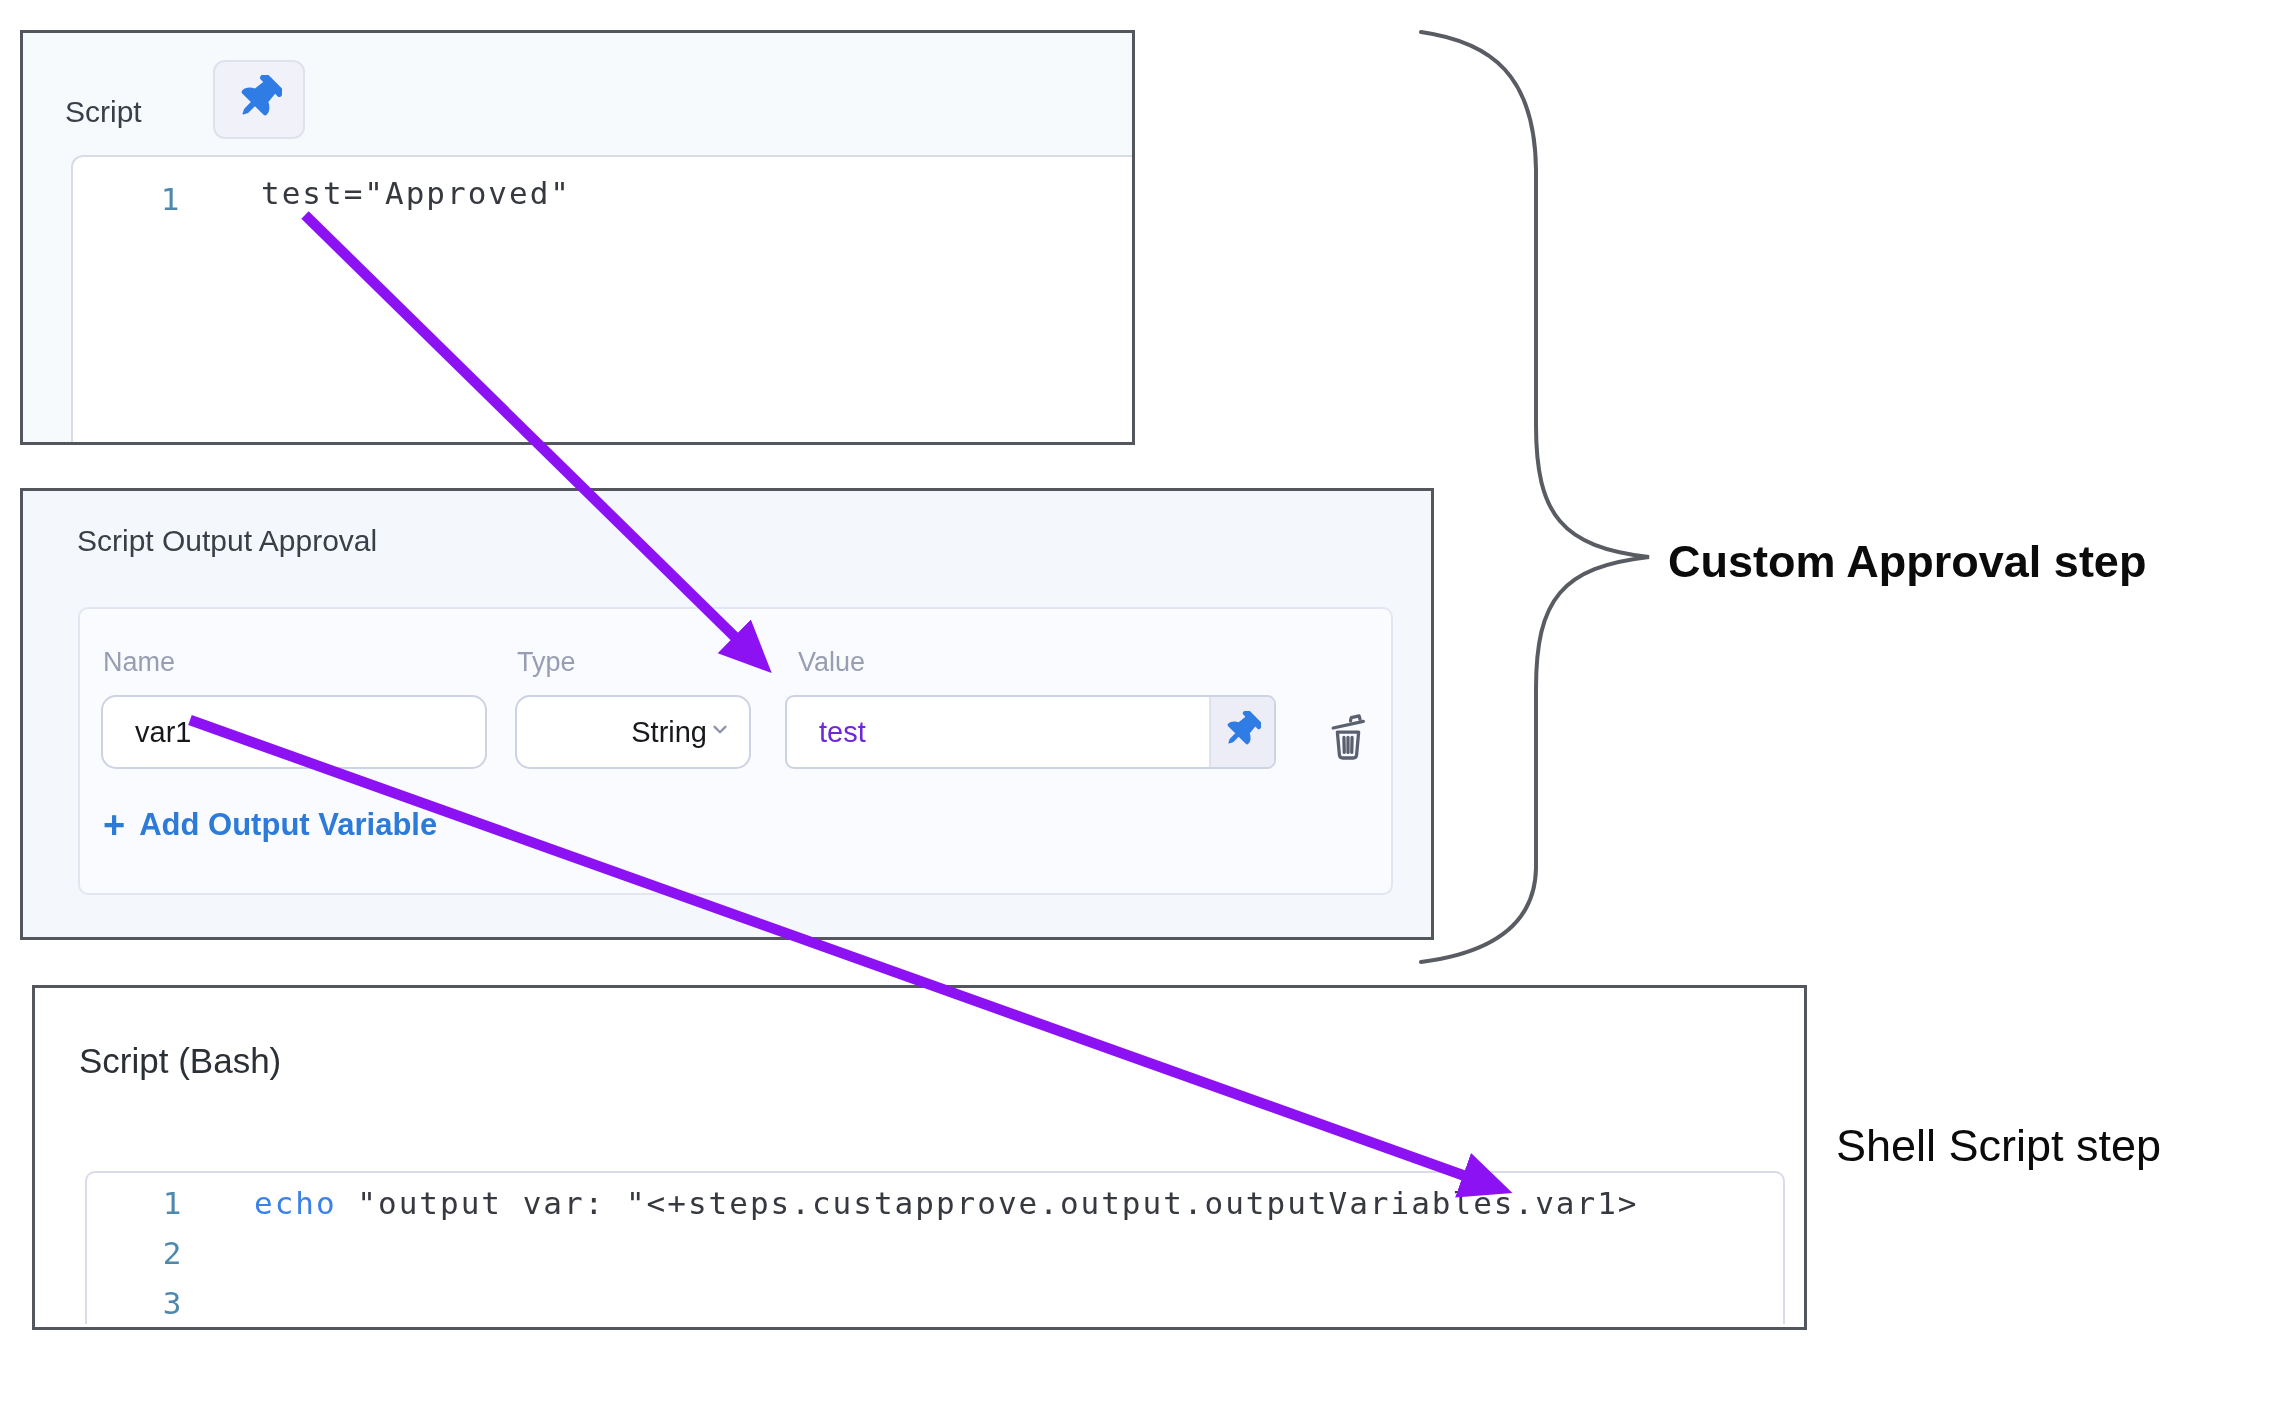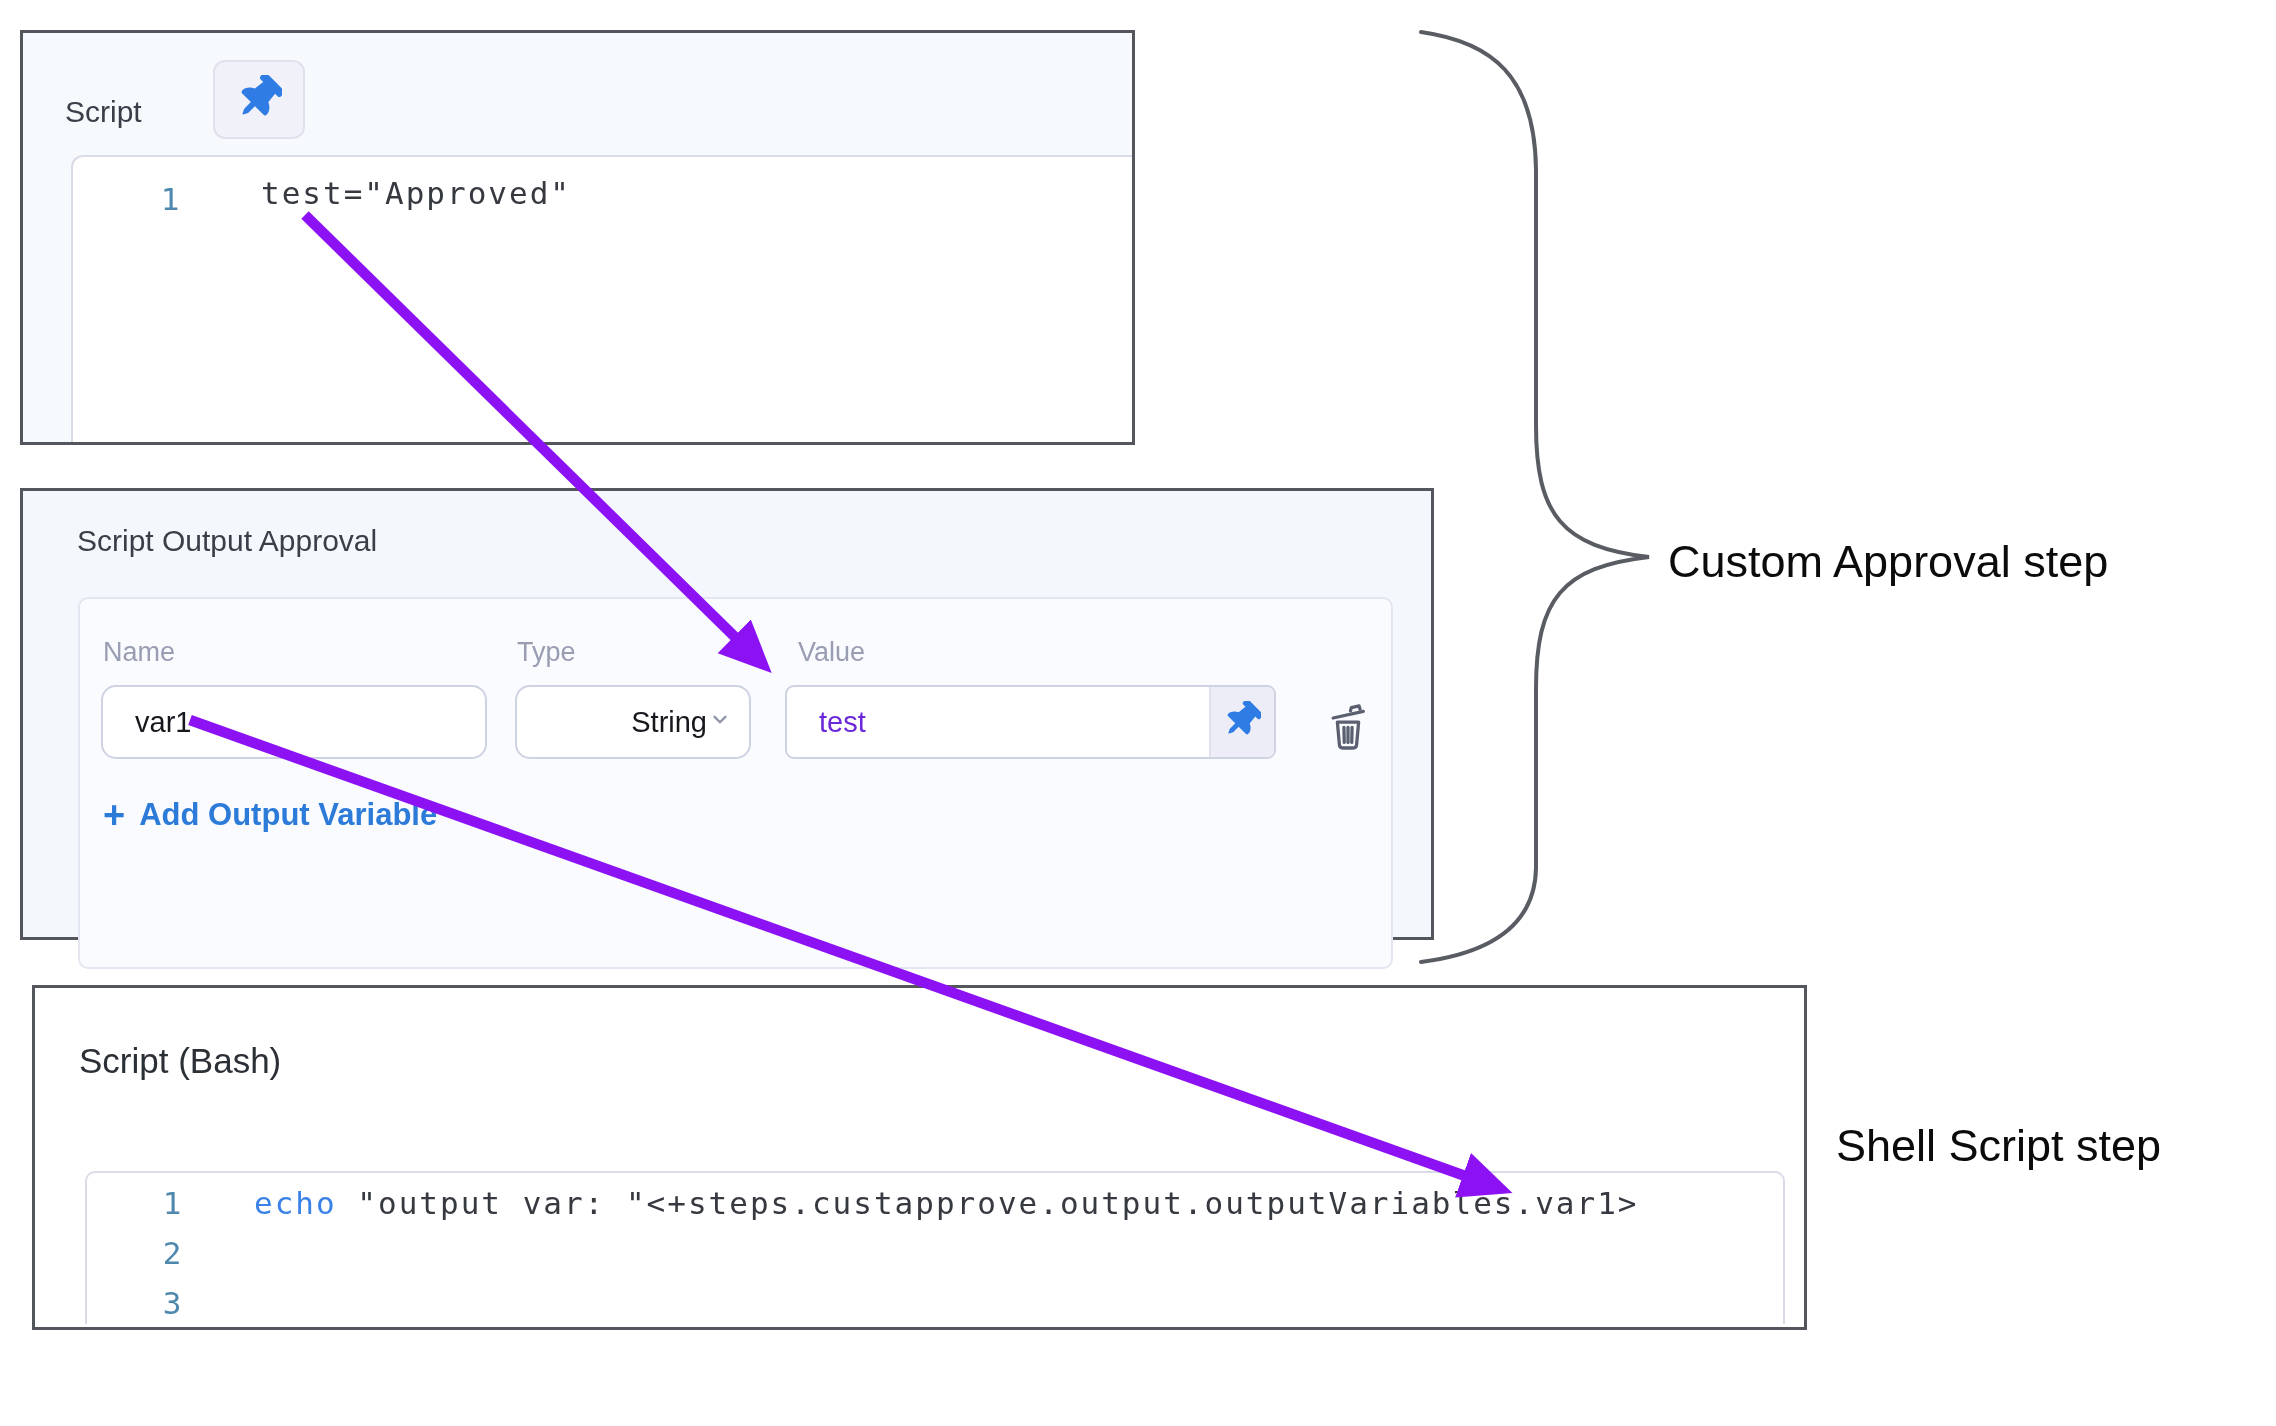--- a/index.html
+++ b/index.html
@@ -84,22 +84,22 @@
     text-align: center;
     color: #4e89ad;
     font-family: "DejaVu Sans Mono", monospace;
     font-size: 31px;
   }
   .code-text { color: #36393f; }
   .kw { color: #3b82e8; }
 
   .card {
     position: absolute;
-    left: 55px; top: 106px;
-    width: 1315px; height: 372px;
+    left: 55px; top: 116px;
+    width: 1315px; height: 288px;
     background: #f9fbfe;
     border: 2px solid #e3e6f0;
     border-radius: 10px;
   }
   .col-label {
     position: absolute;
     top: 38px;
     color: #989db2;
     font-size: 27px;
     white-space: nowrap;
@@ -166,21 +166,21 @@
   }
   .add-link .plus { font-size: 38px; font-weight: bold; line-height: 31px; }
 
   .annotation {
     position: absolute;
     color: #0b0b0b;
     font-size: 45px;
     line-height: 54px;
     white-space: nowrap;
   }
-  #custom-approval-label { left: 1668px; top: 535px; }
+  #custom-approval-label { left: 1668px; top: 535px; font-weight: bold; }
   #shell-script-label { left: 1836px; top: 1119px; }
 
   #overlay {
     position: absolute;
     left: 0; top: 0;
     width: 2276px; height: 1426px;
     pointer-events: none;
     z-index: 50;
   }
 </style>

